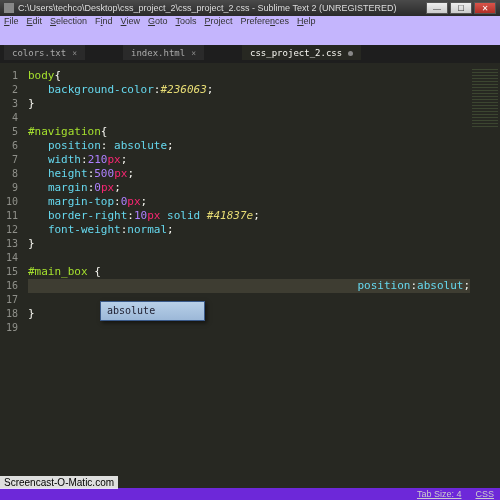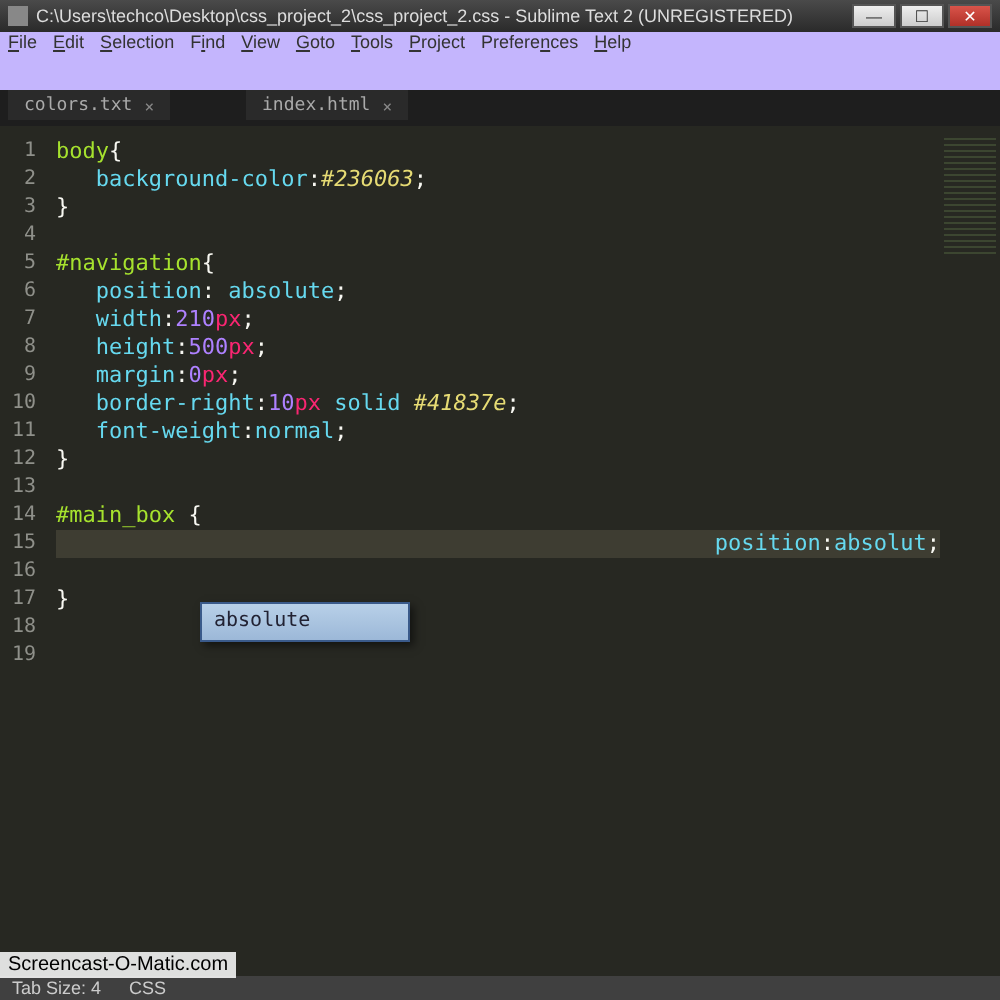--- a/index.html
+++ b/index.html
@@ -24,21 +24,21 @@
 .line.hl { background: #3e3d32; text-align: right; }
 .c1 { color: #a6e22e; } 
 .c2 { color: #66d9ef; } 
 .c3 { color: #ae81ff; } 
 .c4 { color: #f92672; } 
 .c5 { color: #e6db74; font-style: italic; } 
 .c6 { color: #f8f8f2; } 
 .autocomplete { position: absolute; left: 76px; top: 238px; width: 105px; background: linear-gradient(#b8d0e8,#9cb8d8); border: 1px solid #3a5a8a; font-size: 10px; color: #223; padding: 2px 6px; box-shadow: 2px 2px 4px rgba(0,0,0,0.5); }
 .minimap { width: 30px; background: #272822; position: relative; }
 .minimap .mm { position: absolute; top: 6px; left: 2px; right: 2px; height: 60px; background: repeating-linear-gradient(#4a5a3a 0 1px, transparent 1px 3px); opacity: 0.6; }
-.statusbar { position: absolute; bottom: 0; left: 0; right: 0; height: 12px; background: #404040; color: #ccc; font-size: 9px; display: flex; align-items: center; padding: 0 6px; gap: 14px; font-family: "Segoe UI", sans-serif; }
+.statusbar { position: absolute; bottom: 0; left: 0; right: 0; height: 12px; background: #6d28d9; color: #ccc; font-size: 9px; display: flex; align-items: center; justify-content: flex-end; padding: 0 6px; gap: 14px; font-family: "Segoe UI", sans-serif; text-decoration: underline; }
 .watermark { position: absolute; bottom: 11px; left: 0; background: rgba(255,255,255,0.85); color: #000; font-size: 10px; padding: 1px 4px; font-family: Arial, sans-serif; }
 </style>
 </head>
 <body>
 
 <div class="titlebar">
   <div class="icon"></div>
   <div class="title">C:\Users\techco\Desktop\css_project_2\css_project_2.css - Sublime Text 2 (UNREGISTERED)</div>
   <div class="win-controls">
     <div class="win-btn">—</div>
@@ -62,20 +62,24 @@
 
 <div class="tabbar">
   <div class="tab">
       <span>colors.txt</span>
       <span class="x">×</span>
     </div>
   <div class="tab">
       <span>index.html</span>
       <span class="x">×</span>
     </div>
+  <div class="tab active">
+      <span>css_project_2.css</span>
+      <span class="dot"></span>
+    </div>
 </div>
 
 <div class="editor-area">
   <div class="gutter">
     <div>1</div>
       <div>2</div>
       <div>3</div>
       <div>4</div>
       <div>5</div>
       <div>6</div>
@@ -96,20 +100,21 @@
   <div class="code">
     <div class="line"><span class="c1">body</span><span class="c6">{</span></div>
     <div class="line">   <span class="c2">background-color</span><span class="c6">:</span><span class="c5">#236063</span><span class="c6">;</span></div>
     <div class="line"><span class="c6">}</span></div>
     <div class="line"> </div>
     <div class="line"><span class="c1">#navigation</span><span class="c6">{</span></div>
     <div class="line">   <span class="c2">position</span><span class="c6">: </span><span class="c2">absolute</span><span class="c6">;</span></div>
     <div class="line">   <span class="c2">width</span><span class="c6">:</span><span class="c3">210</span><span class="c4">px</span><span class="c6">;</span></div>
     <div class="line">   <span class="c2">height</span><span class="c6">:</span><span class="c3">500</span><span class="c4">px</span><span class="c6">;</span></div>
     <div class="line">   <span class="c2">margin</span><span class="c6">:</span><span class="c3">0</span><span class="c4">px</span><span class="c6">;</span></div>
+    <div class="line">   <span class="c2">margin-top</span><span class="c6">:</span><span class="c3">0</span><span class="c4">px</span><span class="c6">;</span></div>
     <div class="line">   <span class="c2">border-right</span><span class="c6">:</span><span class="c3">10</span><span class="c4">px</span> <span class="c2">solid</span> <span class="c5">#41837e</span><span class="c6">;</span></div>
     <div class="line">   <span class="c2">font-weight</span><span class="c6">:</span><span class="c2">normal</span><span class="c6">;</span></div>
     <div class="line"><span class="c6">}</span></div>
     <div class="line"> </div>
     <div class="line"><span class="c1">#main_box</span><span class="c6"> {</span></div>
     <div class="line hl">  <span class="c2">position</span><span class="c6">:</span><span class="c2">absolut</span><span class="c6">;</span></div>
     <div class="line"> </div>
     <div class="line"><span class="c6">}</span></div>
     <div class="autocomplete"><span>absolute</span></div>
   </div>

